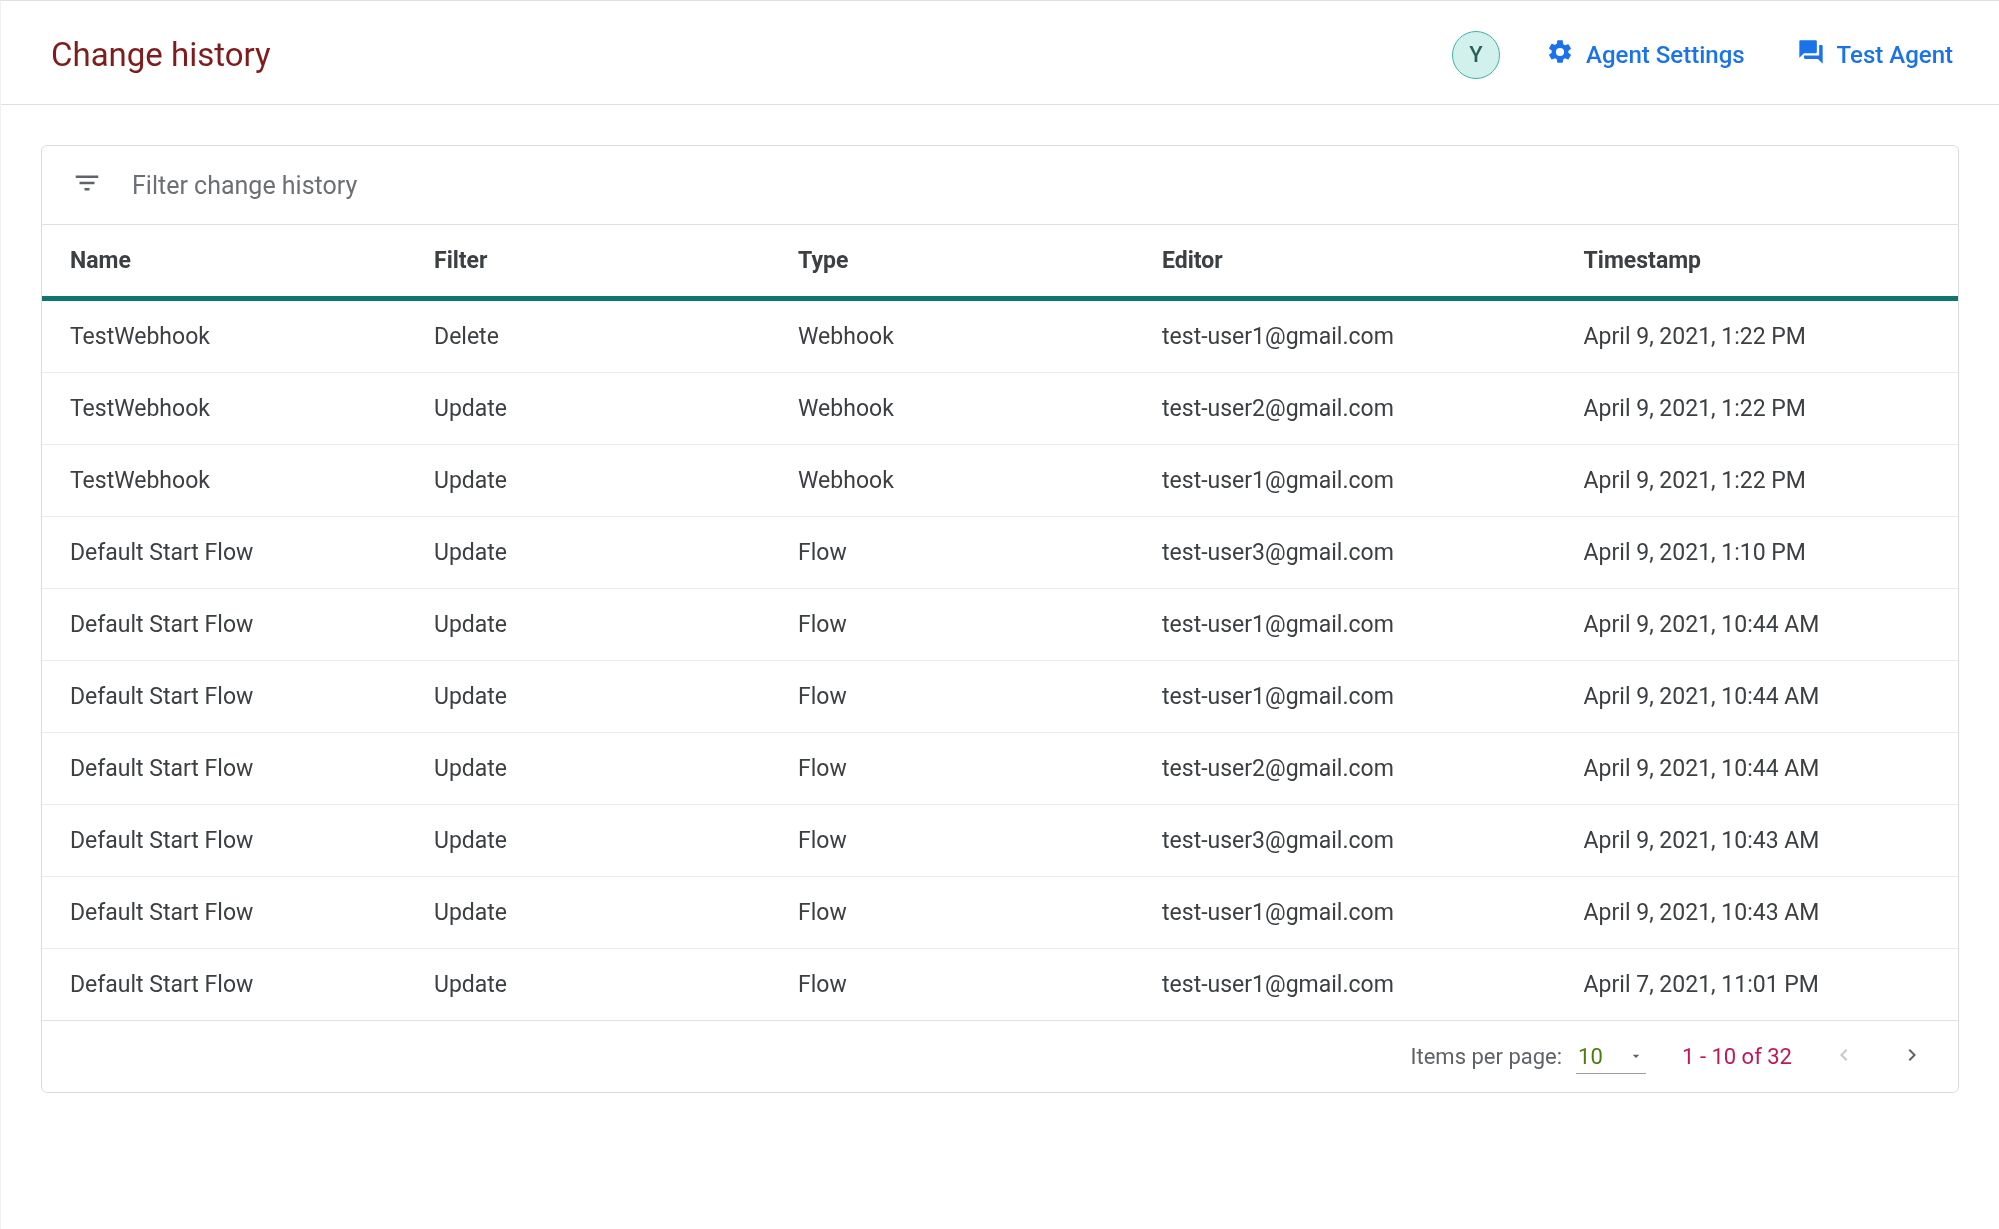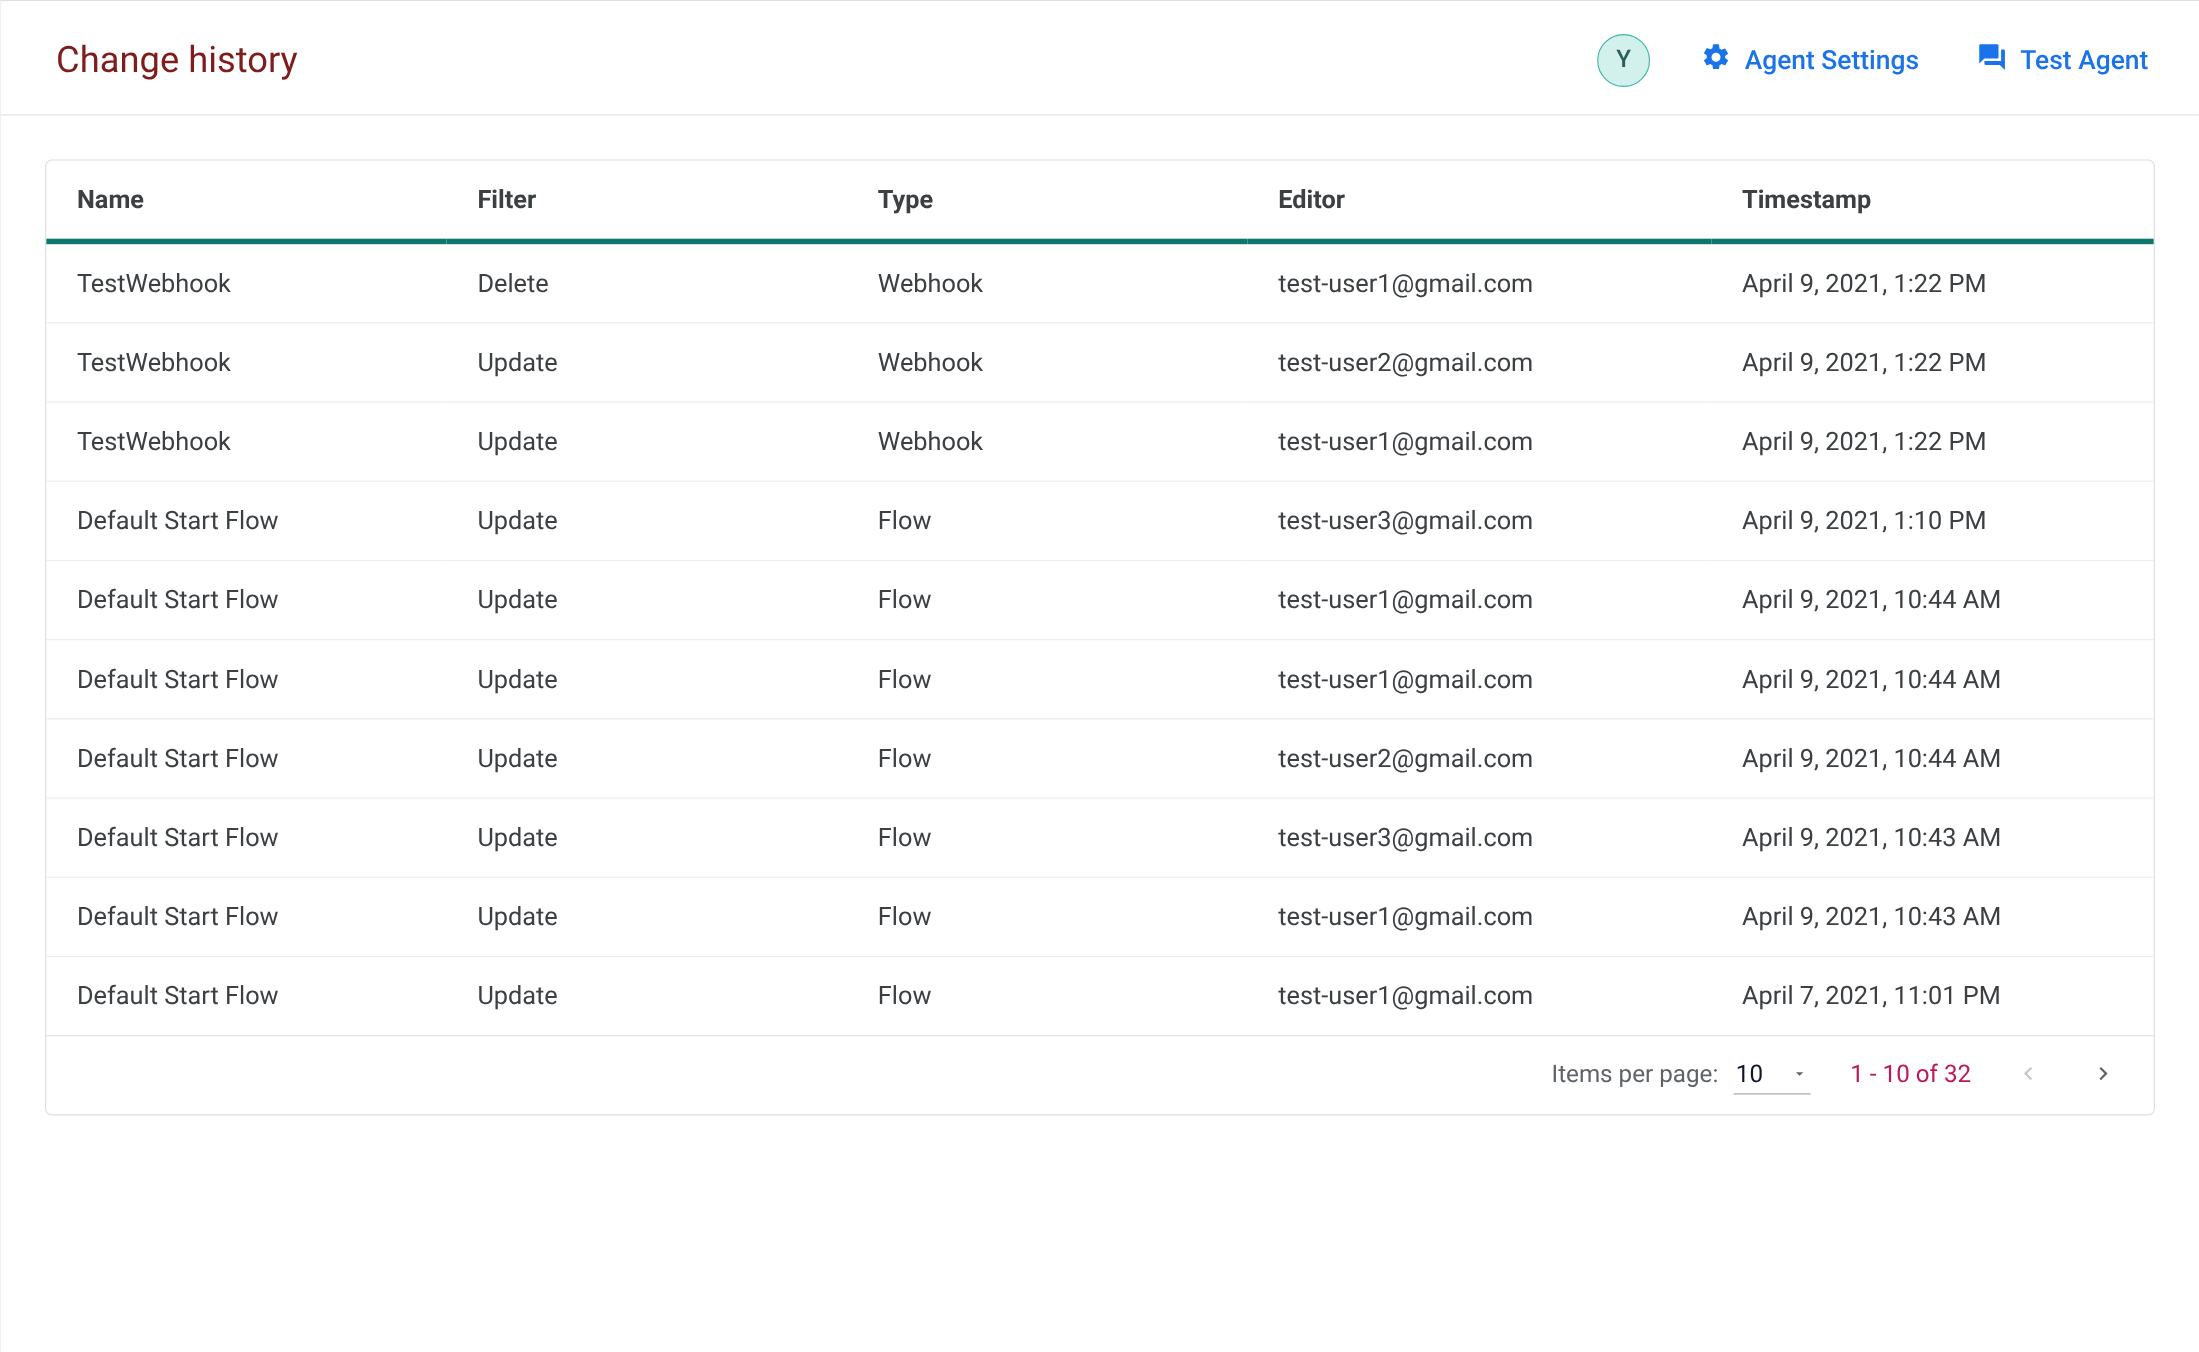--- a/index.html
+++ b/index.html
@@ -143,21 +143,21 @@
     gap: 14px;
     justify-content: space-between;
   }
   .paginator .select {
     display: flex;
     align-items: center;
     gap: 14px;
     border-bottom: 1px solid #9e9e9e;
     padding: 4px 2px;
     min-width: 70px;
-    color: #0f172a;
+    color: #4d7c0f;
     justify-content: space-between;
     cursor: pointer;
   }
   .paginator .select svg {
     width: 16px;
     height: 16px;
     fill: #5f6368;
   }
   .paginator .range {
     color: #be185d;
@@ -206,20 +206,28 @@
             </svg>
         </span>
         <span>Test Agent</span>
       </button>
     </div>
   </div>
 
   <div class="content">
     <div class="table-card">
 
+      <div class="filter-row">
+        <span class="filter-icon">
+          <svg viewBox="0 0 24 24">
+              <path d="M10 18h4v-2h-4v2zM3 6v2h18V6H3zm3 7h12v-2H6v2z"></path>
+            </svg>
+        </span>
+        <input type="text" class="filter-input" placeholder="Filter change history" style="">
+      </div>
 
       <table>
         <thead>
           <tr>
             <th class="col-name">Name</th>
             <th class="col-action">Filter</th>
             <th class="col-type">Type</th>
             <th class="col-editor">Editor</th>
             <th class="col-timestamp">Timestamp</th>
           </tr>

